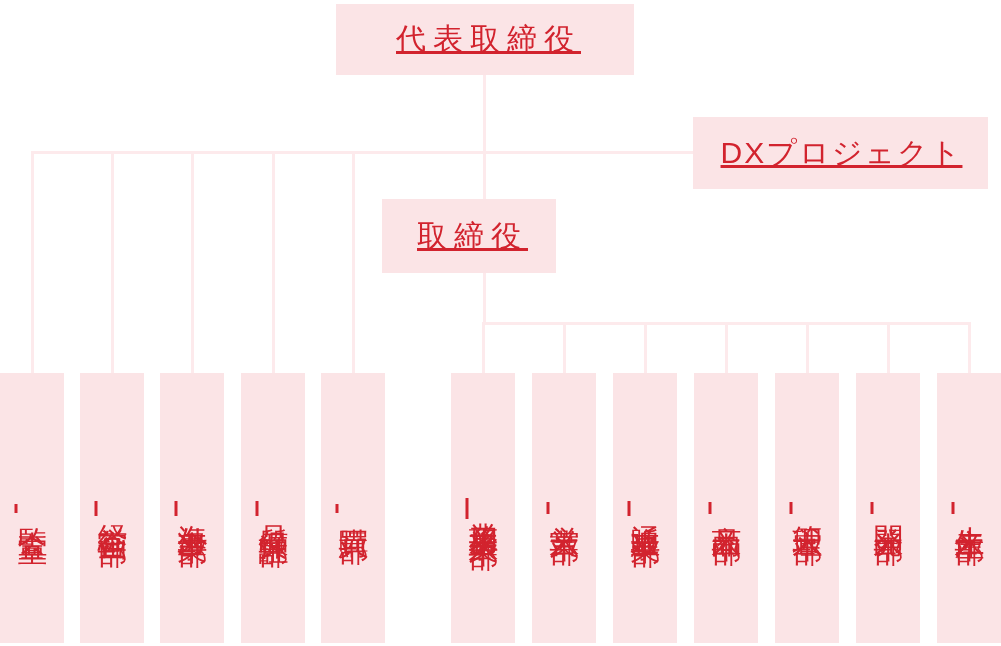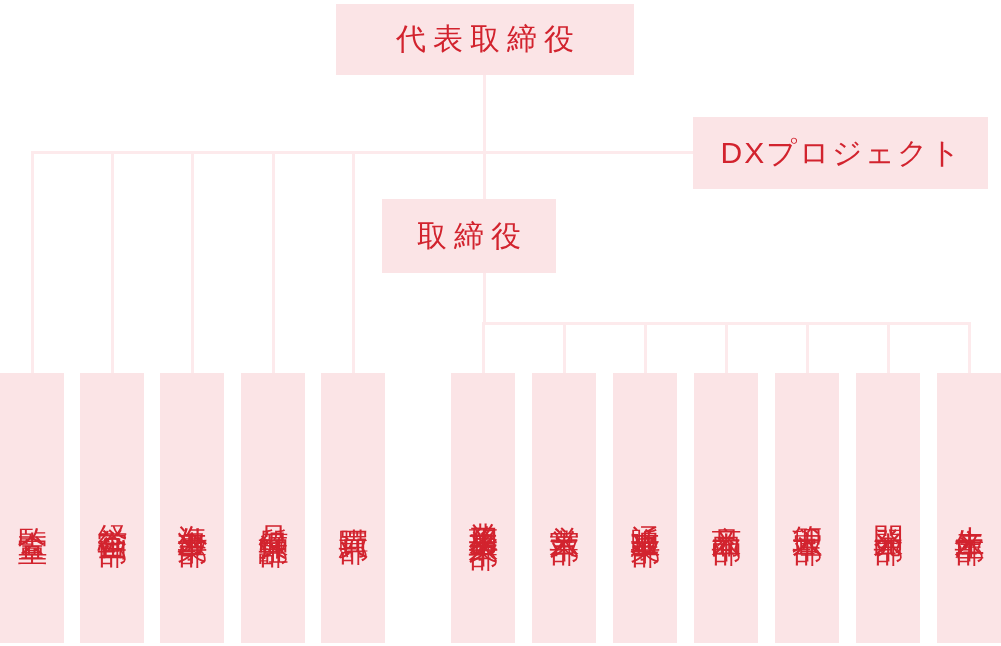--- a/index.html
+++ b/index.html
@@ -1,21 +1,21 @@
 <!DOCTYPE html>
 <html style="--box-fill: #fbe4e6; --line: #fdeaec; --text: #d2232e; --bg: #ffffff;"><head>
 <meta charset="utf-8">
 <style>
   :root {
     --box-fill: #fbe4e6;
     --line: #fdeaec;
     --text: #d2232e;
     --bg: #ffffff;
   }
-  * { margin: 0; padding: 0; box-sizing: border-box; }
+  * { margin: 0; padding: 0; box-sizing: border-box; text-decoration: underline; }
   html, body { background: var(--bg); }
   body {
     font-family: "Liberation Sans", "DejaVu Sans", sans-serif;
   }
   .canvas {
     position: relative;
     width: 1001px;
     height: 646px;
     background: var(--bg);
     overflow: hidden;

